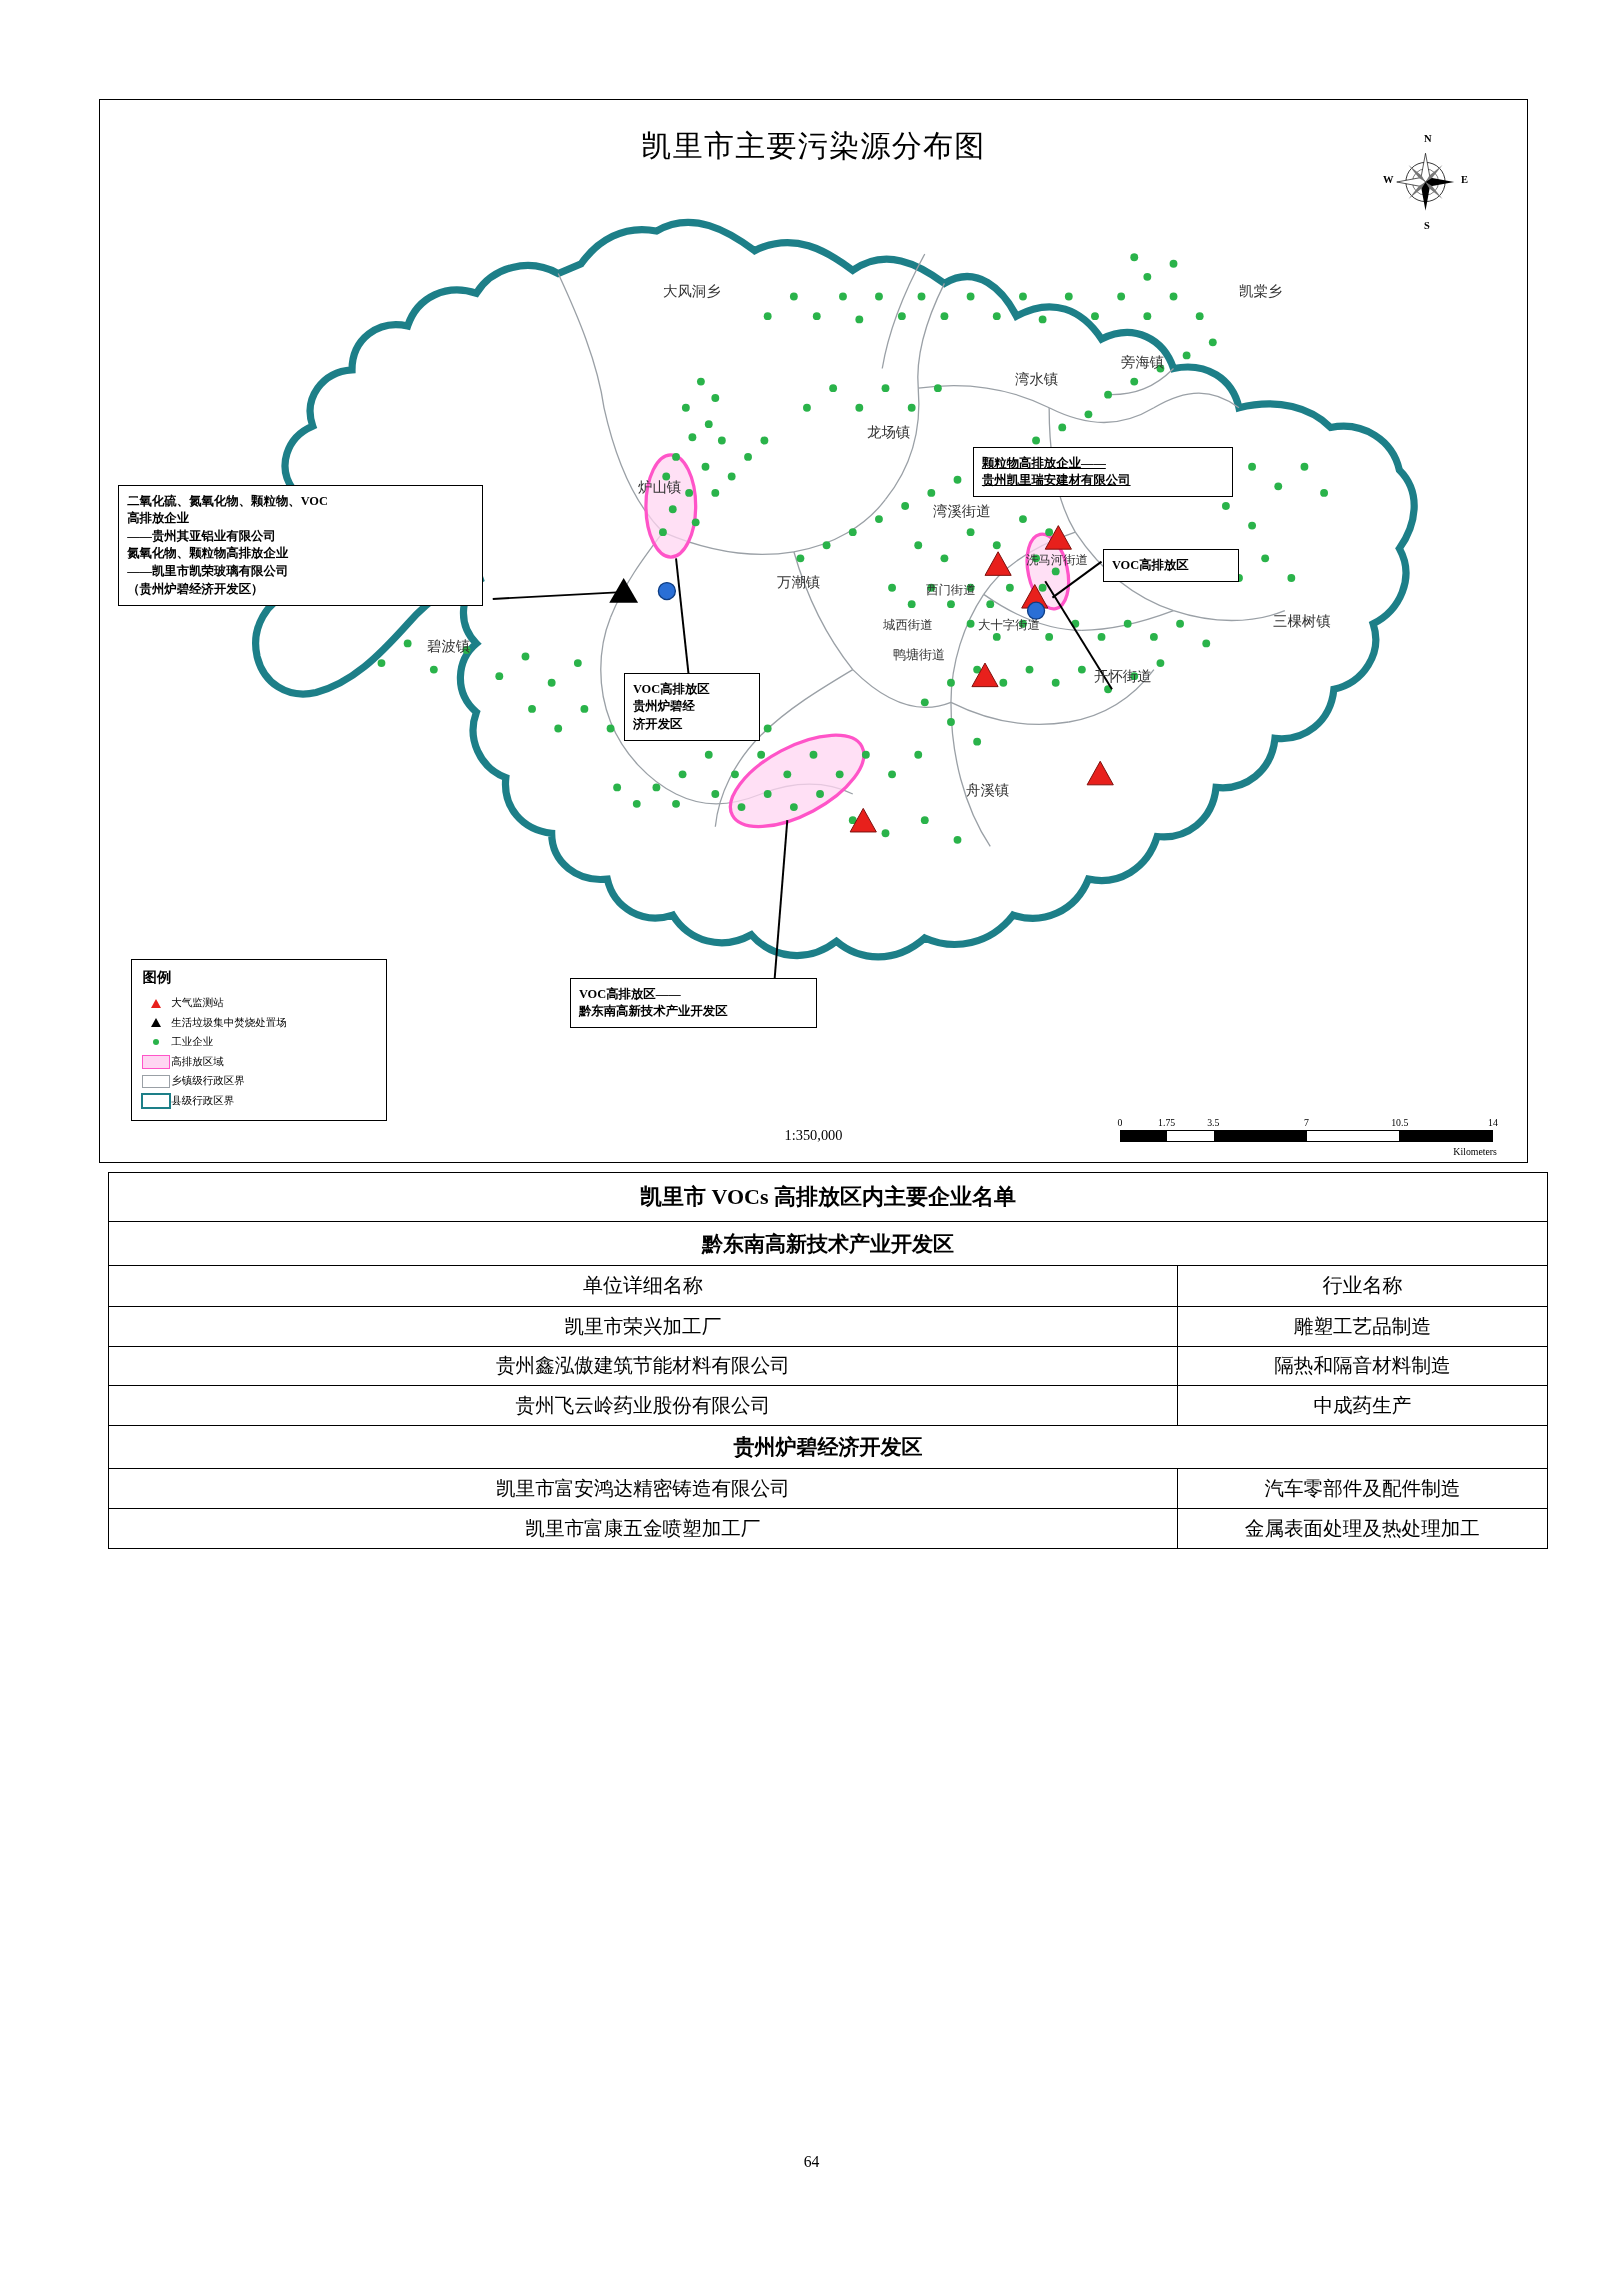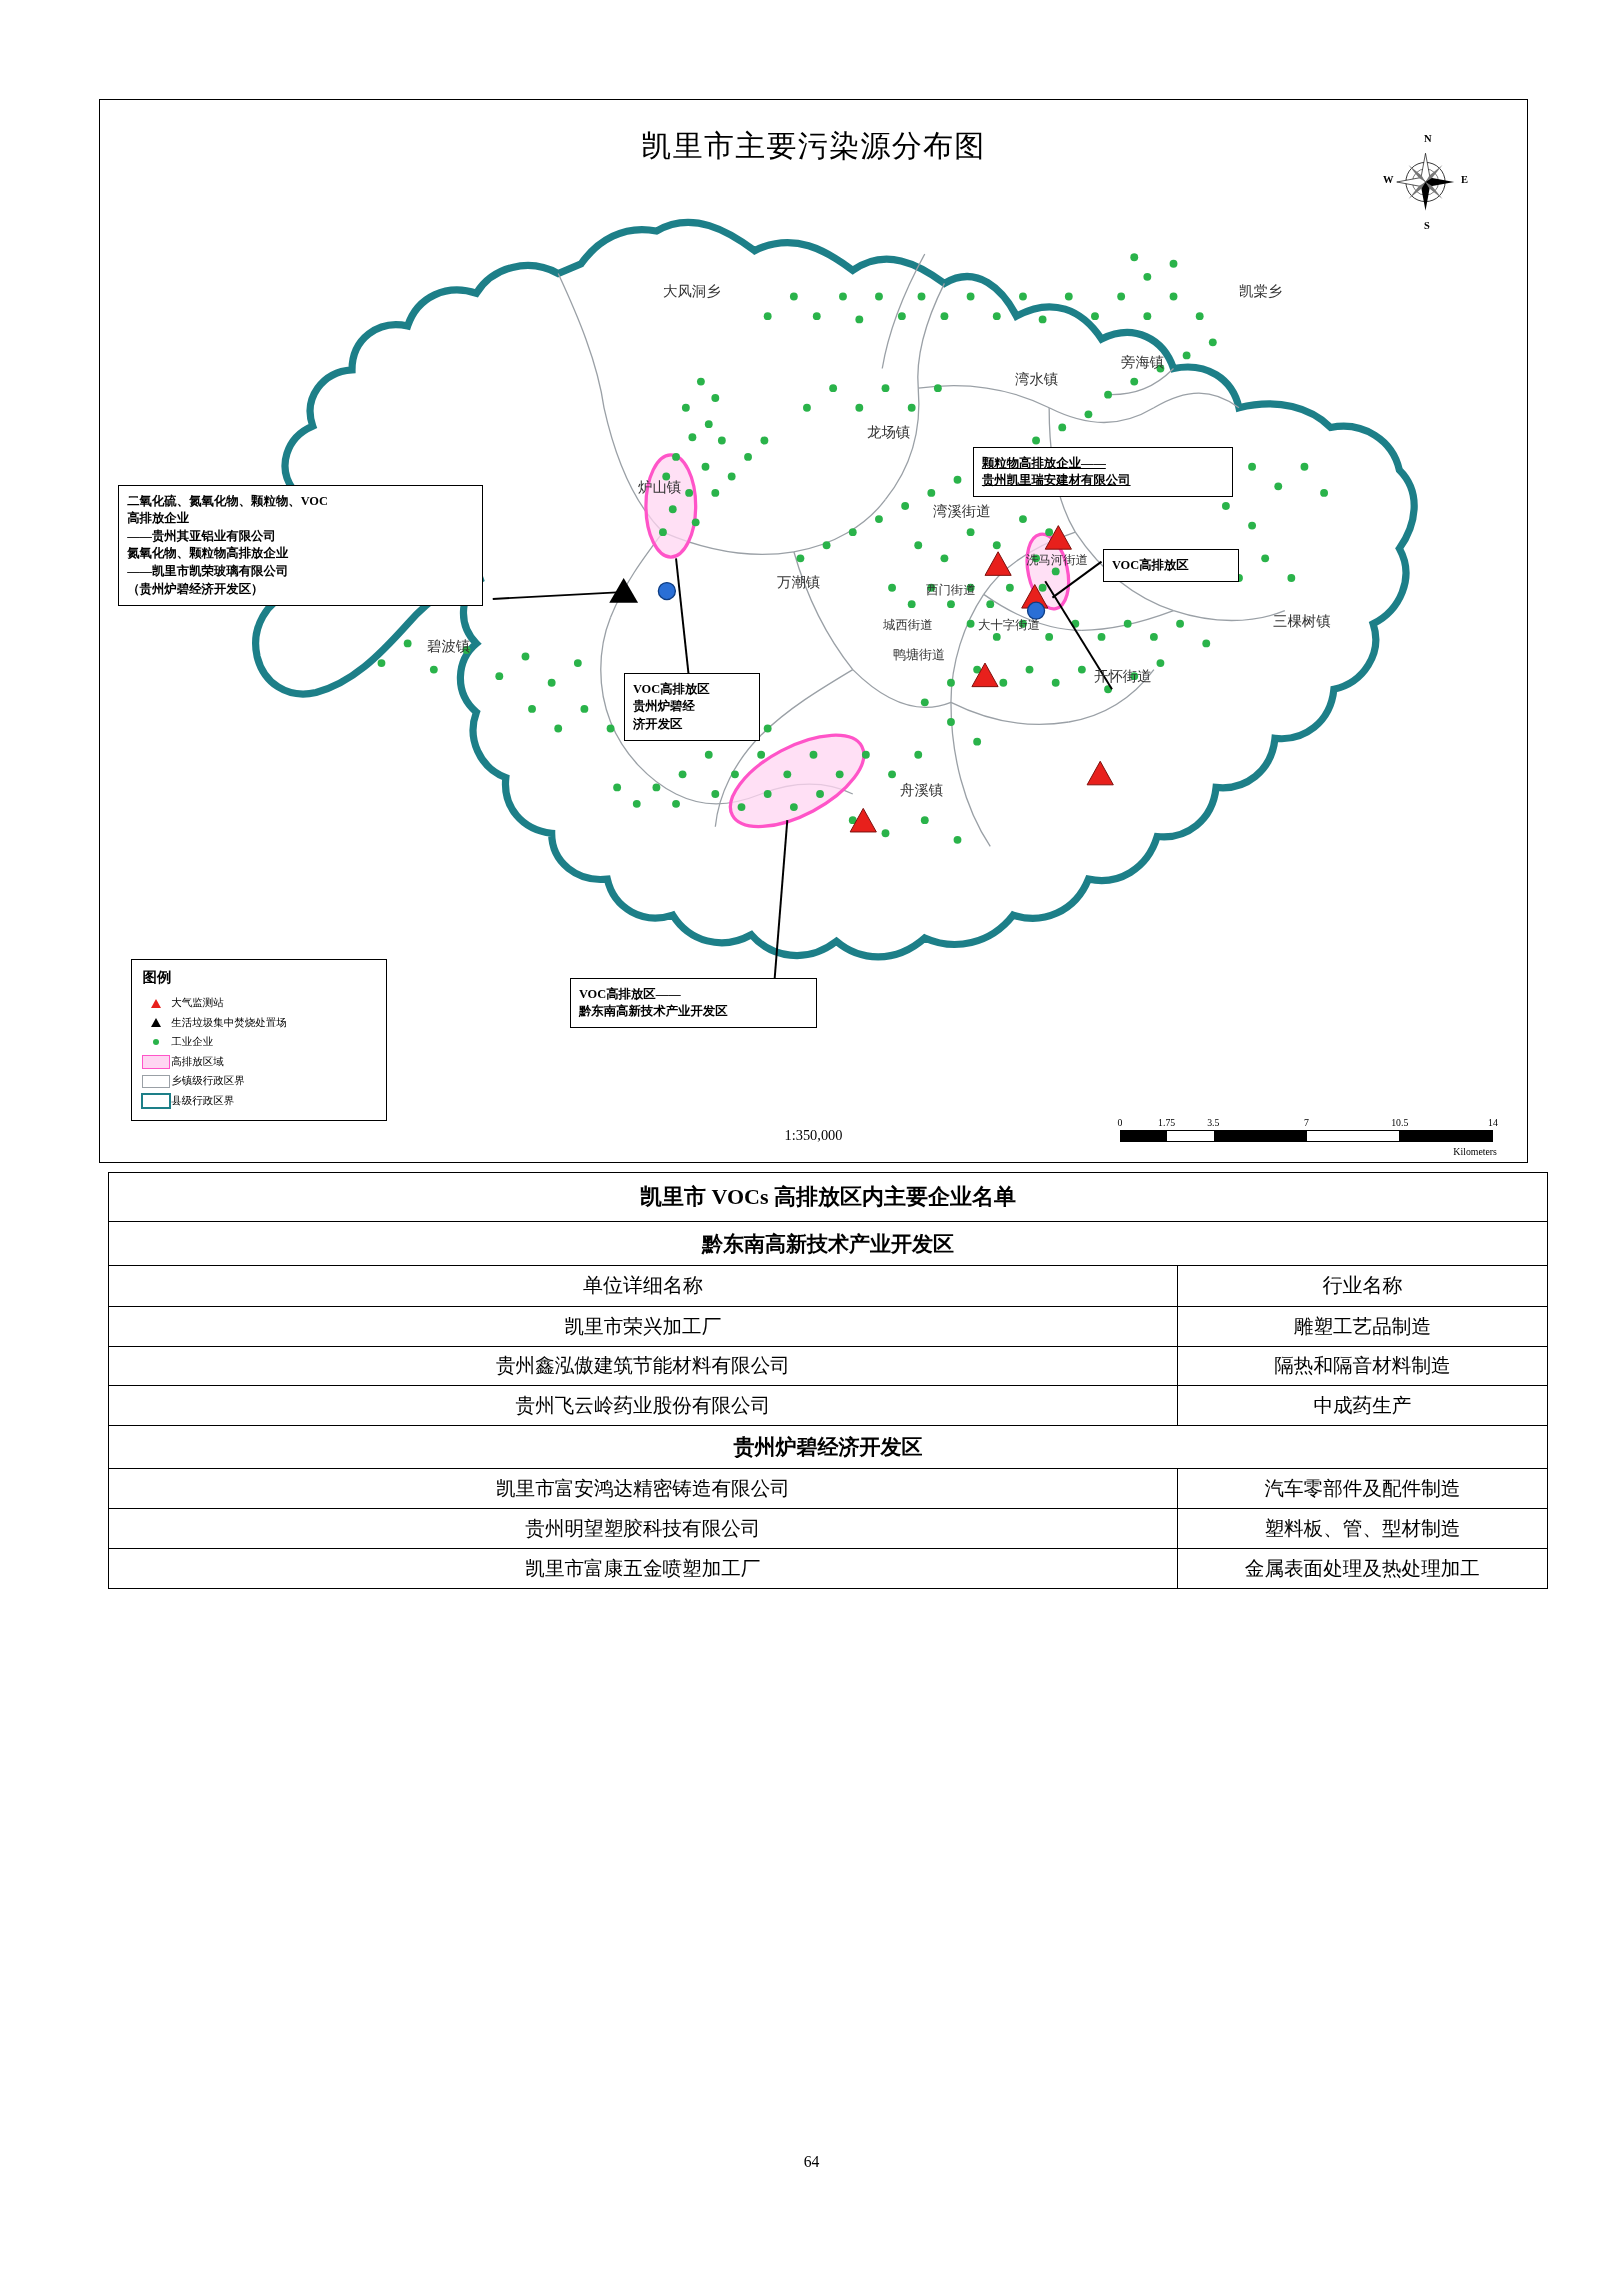--- a/index.html
+++ b/index.html
@@ -341,21 +341,21 @@
     <div class="tlabel" style="left:677px;top:473px;">万潮镇</div>
     <div class="tlabel" style="left:826px;top:482px;font-size:12.4px;">西门街道</div>
     <div class="tlabel" style="left:783px;top:517px;font-size:12.4px;">城西街道</div>
     <div class="tlabel" style="left:878px;top:517px;font-size:12.4px;">大十字街道</div>
     <div class="tlabel" style="left:793px;top:546px;font-size:13px;">鸭塘街道</div>
     <div class="tlabel" style="left:926px;top:452px;font-size:12.4px;">洗马河街道</div>
     <div class="tlabel" style="left:1173px;top:512px;">三棵树镇</div>
     <div class="tlabel" style="left:994px;top:567px;">开怀街道</div>
     <div class="tlabel" style="left:327px;top:537px;">碧波镇</div>
     <div class="tlabel" style="left:571px;top:621px;">下司镇</div>
-    <div class="tlabel" style="left:800px;top:681px;">舟溪镇</div>
+    <div class="tlabel" style="left:866px;top:681px;">舟溪镇</div>
 
     <div class="callout" style="left:18.3px;top:385px;width:347px;">
       <div>二氧化硫、氮氧化物、颗粒物、VOC</div>
       <div>高排放企业</div>
       <div>——贵州其亚铝业有限公司</div>
       <div>氮氧化物、颗粒物高排放企业</div>
       <div>——凯里市凯荣玻璃有限公司</div>
       <div>（贵州炉碧经济开发区）</div>
     </div>
 
@@ -465,24 +465,20 @@
       <td>中成药生产</td>
     </tr>
     <tr>
       <td class="sec" colspan="2">贵州炉碧经济开发区</td>
     </tr>
     <tr>
       <td class="col1">凯里市富安鸿达精密铸造有限公司</td>
       <td>汽车零部件及配件制造</td>
     </tr>
     <tr>
-      <td class="col1">贵州明望塑胶科技有限公司</td>
-      <td>塑料板、管、型材制造</td>
-    </tr>
-    <tr>
       <td class="col1">凯里市富康五金喷塑加工厂</td>
       <td>金属表面处理及热处理加工</td>
     </tr>
   </tbody>
     </table>
 
   <div class="pageno">64</div>
 </div>
 
 

